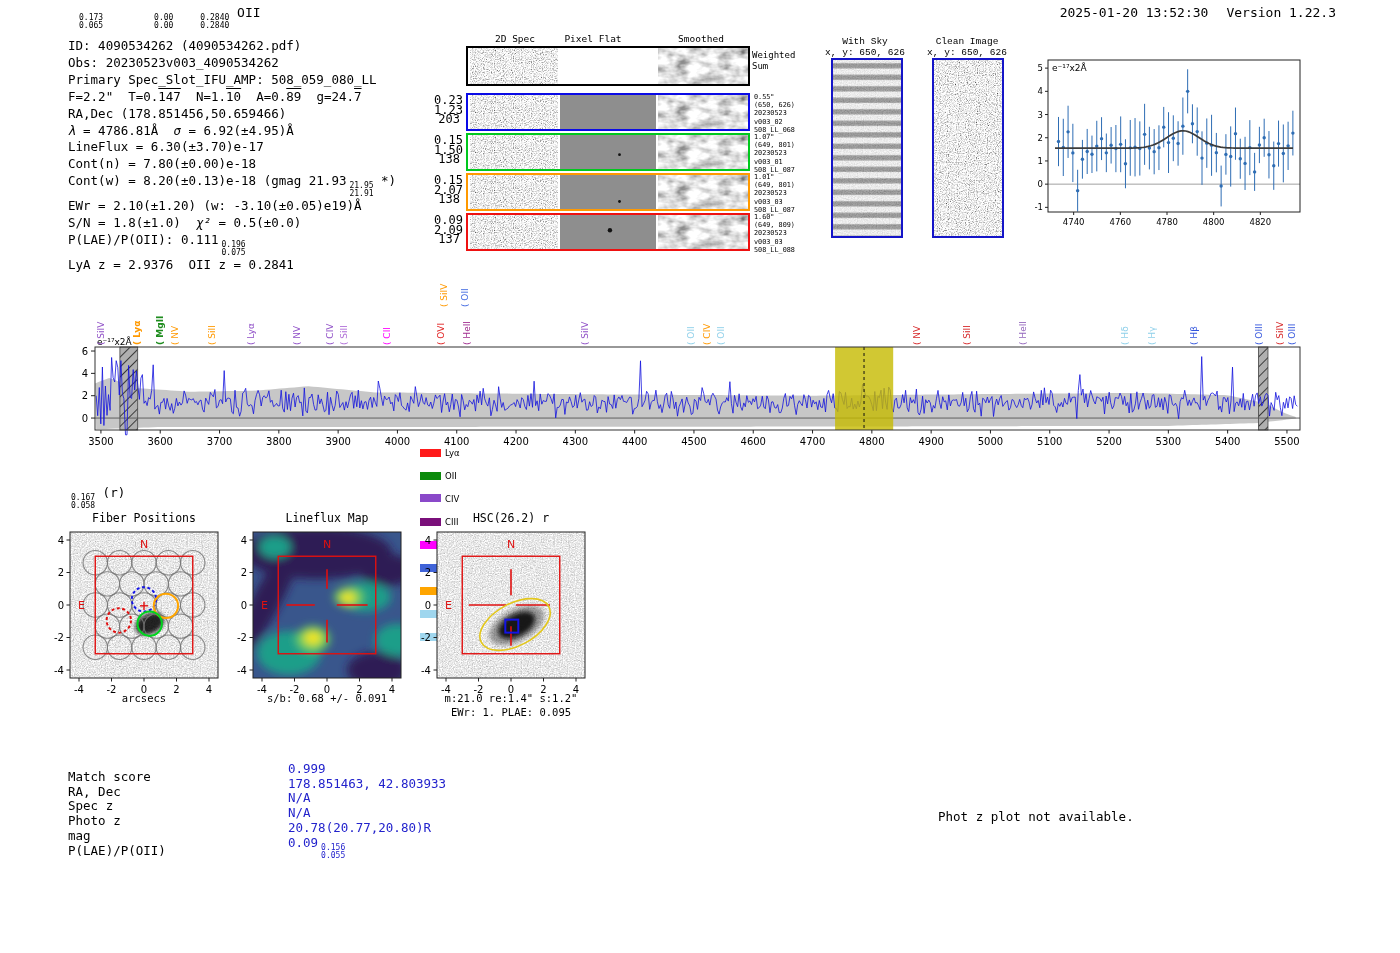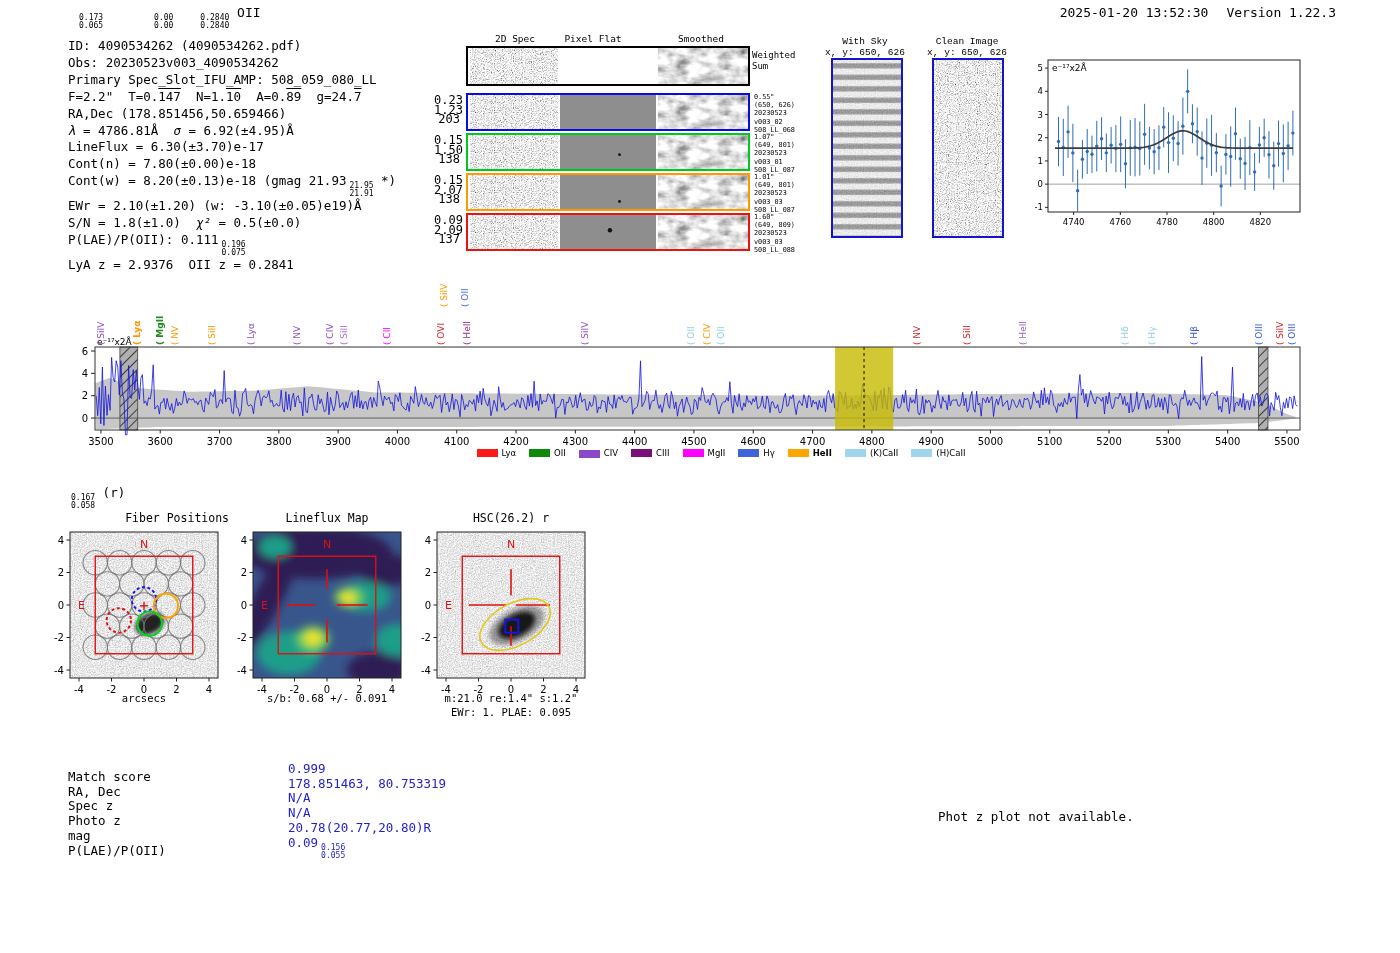--- a/index.html
+++ b/index.html
@@ -412,30 +412,30 @@
         <text transform="translate(909.7,77) rotate(-90)" font-size="9" fill="#d62728" font-weight="normal">( SiII</text>
         <text transform="translate(966.0,77) rotate(-90)" font-size="9" fill="#9467bd" font-weight="normal">( HeII</text>
         <text transform="translate(1068.0,77) rotate(-90)" font-size="9" fill="#8fd0ea" font-weight="normal">( Hδ</text>
         <text transform="translate(1094.7,77) rotate(-90)" font-size="9" fill="#8fd0ea" font-weight="normal">( Hγ</text>
         <text transform="translate(1136.8,77) rotate(-90)" font-size="9" fill="#3355dd" font-weight="normal">( Hβ</text>
         <text transform="translate(1202.0,77) rotate(-90)" font-size="9" fill="#3355dd" font-weight="normal">( OIII</text>
         <text transform="translate(1222.8,77) rotate(-90)" font-size="9" fill="#d62728" font-weight="normal">( SiIV</text>
         <text transform="translate(1234.7,77) rotate(-90)" font-size="9" fill="#3355dd" font-weight="normal">( OIII</text>
       </g>
     </svg>
-  <div id="legend" class="abs" style="left:436px;top:448px;width:570px;display:flex;justify-content:center;gap:13px;">
+  <div id="legend" class="abs" style="left:420px;top:448px;width:570px;display:flex;justify-content:center;gap:13px;flex-direction:column;">
       <div style="display: flex; align-items: center; gap: 4px;">
         <span style="width: 21px; height: 8px; background: rgb(255, 26, 26); display: inline-block;"></span>
         <span style="font-size: 8.5px; font-family: &quot;DejaVu Sans&quot;, sans-serif;">Lyα</span>
       </div>
       <div style="display: flex; align-items: center; gap: 4px;">
         <span style="width: 21px; height: 8px; background: rgb(11, 138, 11); display: inline-block;"></span>
         <span style="font-size: 8.5px; font-family: &quot;DejaVu Sans&quot;, sans-serif;">OII</span>
       </div>
-      <div style="display: flex; align-items: flex-end; gap: 4px;">
+      <div style="display: flex; align-items: flex-start; gap: 4px;">
         <span style="width: 21px; height: 8px; background: rgb(138, 73, 201); display: inline-block;"></span>
         <span style="font-size: 8.5px; font-family: &quot;DejaVu Sans&quot;, sans-serif;">CIV</span>
       </div>
       <div style="display: flex; align-items: center; gap: 4px;">
         <span style="width: 21px; height: 8px; background: rgb(122, 15, 122); display: inline-block;"></span>
         <span style="font-size: 8.5px; font-family: &quot;DejaVu Sans&quot;, sans-serif;">CIII</span>
       </div>
       <div style="display: flex; align-items: center; gap: 4px;">
         <span style="width: 21px; height: 8px; background: rgb(255, 0, 255); display: inline-block;"></span>
         <span style="font-size: 8.5px; font-family: &quot;DejaVu Sans&quot;, sans-serif;">MgII</span>
@@ -456,21 +456,21 @@
         <span style="width: 21px; height: 8px; background: rgb(159, 214, 238); display: inline-block;"></span>
         <span style="font-size: 8.5px; font-family: &quot;DejaVu Sans&quot;, sans-serif;">(H)CaII</span>
       </div>
     </div>
 
   <div id="hscdex" class="abs"><span class="stack">
         <span>0.167</span>
         <span>0.058</span>
       </span><span> (r)</span></div>
 
-  <div class="abs ptitle" style="left:59px;text-align:right;">Fiber Positions</div>
+  <div class="abs ptitle" style="left:59px;">Fiber Positions</div>
   <div class="abs ptitle" style="left:242px;">Lineflux Map</div>
   <div class="abs ptitle" style="left:426px;">HSC(26.2) r</div>
   <svg id="fiber-svg" class="abs" style="left:44px;top:505px;" width="200" height="200">
       <clipPath id="clipF">
         <rect x="26" y="27" width="148" height="146"></rect>
       </clipPath>
       <g clip-path="url(#clipF)">
         <rect x="26" y="27" width="148" height="146" filter="url(#fGray)"></rect>
         <ellipse cx="105.6875" cy="118.6875" rx="15" ry="10" transform="rotate(-25 105.6875 118.6875)" fill="#000" opacity="0.85" filter="url(#fBlur2)"></ellipse>
         <g>
@@ -635,21 +635,21 @@
   <div class="abs pxlabel" style="left:411px;top:692px;">m:21.0  re:1.4"  s:1.2"</div>
   <div class="abs pxlabel" style="left:411px;top:706px;">EWr: 1. PLAE: 0.095</div>
 
   <div id="match-table" class="abs">
       <div class="mrow">
         <span>Match score</span>
         <span class="mval"><span>0.999</span></span>
       </div>
       <div class="mrow">
         <span>RA, Dec</span>
-        <span class="mval"><span>178.851463, 80.753319</span></span>
+        <span class="mval"><span>178.851463, 42.803933</span></span>
       </div>
       <div class="mrow">
         <span>Spec z</span>
         <span class="mval"><span>N/A</span></span>
       </div>
       <div class="mrow">
         <span>Photo z</span>
         <span class="mval"><span>N/A</span></span>
       </div>
       <div class="mrow">

